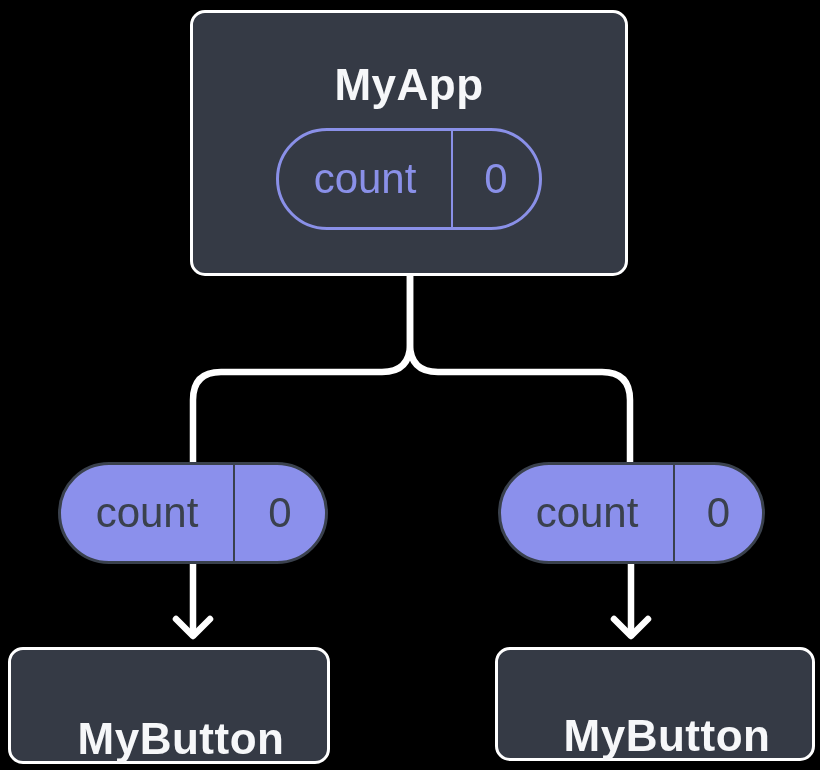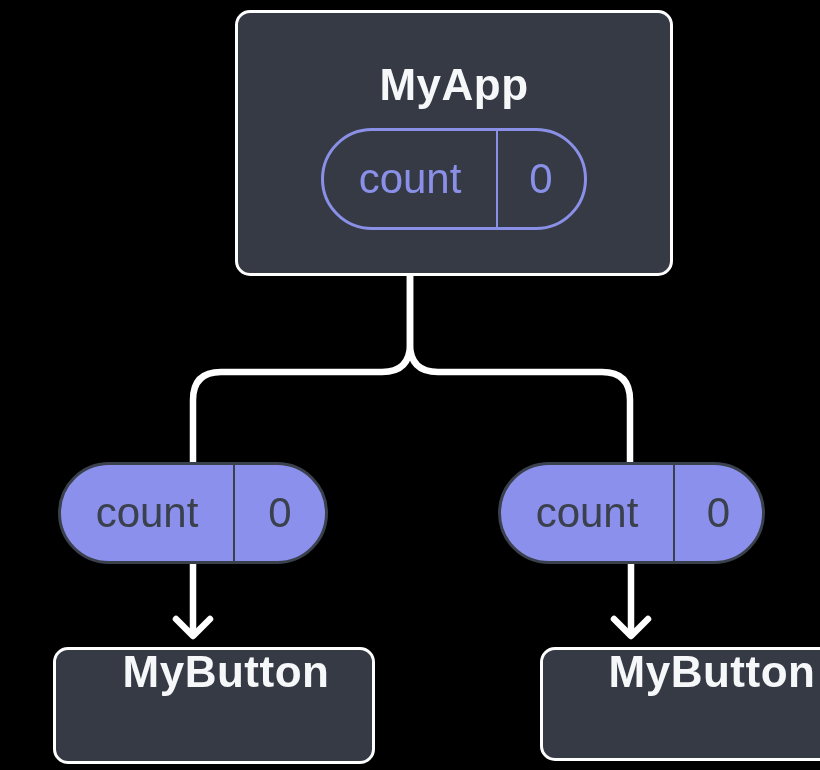--- a/index.html
+++ b/index.html
@@ -29,32 +29,31 @@
     stroke-linejoin:round;
   }
   .node{
     position:absolute;
     background:var(--node-fill);
     border:3px solid var(--node-border);
     border-radius:15px;
     box-sizing:border-box;
     display:flex;flex-direction:column;align-items:center;
     z-index:2;
-    margin-left:45px;
   }
   .node-label{
     color:var(--node-text);
     font-weight:700;
     font-size:44px;
     line-height:1;
     letter-spacing:0.5px;
   }
   .node-root{left:190px;top:10px;width:438px;height:266px;}
   .node-root .node-label{margin-top:50px;}
-  .node-leaf{justify-content:flex-start;padding-left:24px;}
+  .node-leaf{justify-content:flex-end;padding-left:24px;}
   .node-leaf-left{left:8px;top:647px;width:322px;height:117px;}
   .node-leaf-right{left:495px;top:647px;width:320px;height:114px;}
   .pill{
     display:flex;align-items:stretch;
     border-radius:60px;
     box-sizing:border-box;
     font-size:42px;
     line-height:1;
     z-index:2;
   }

